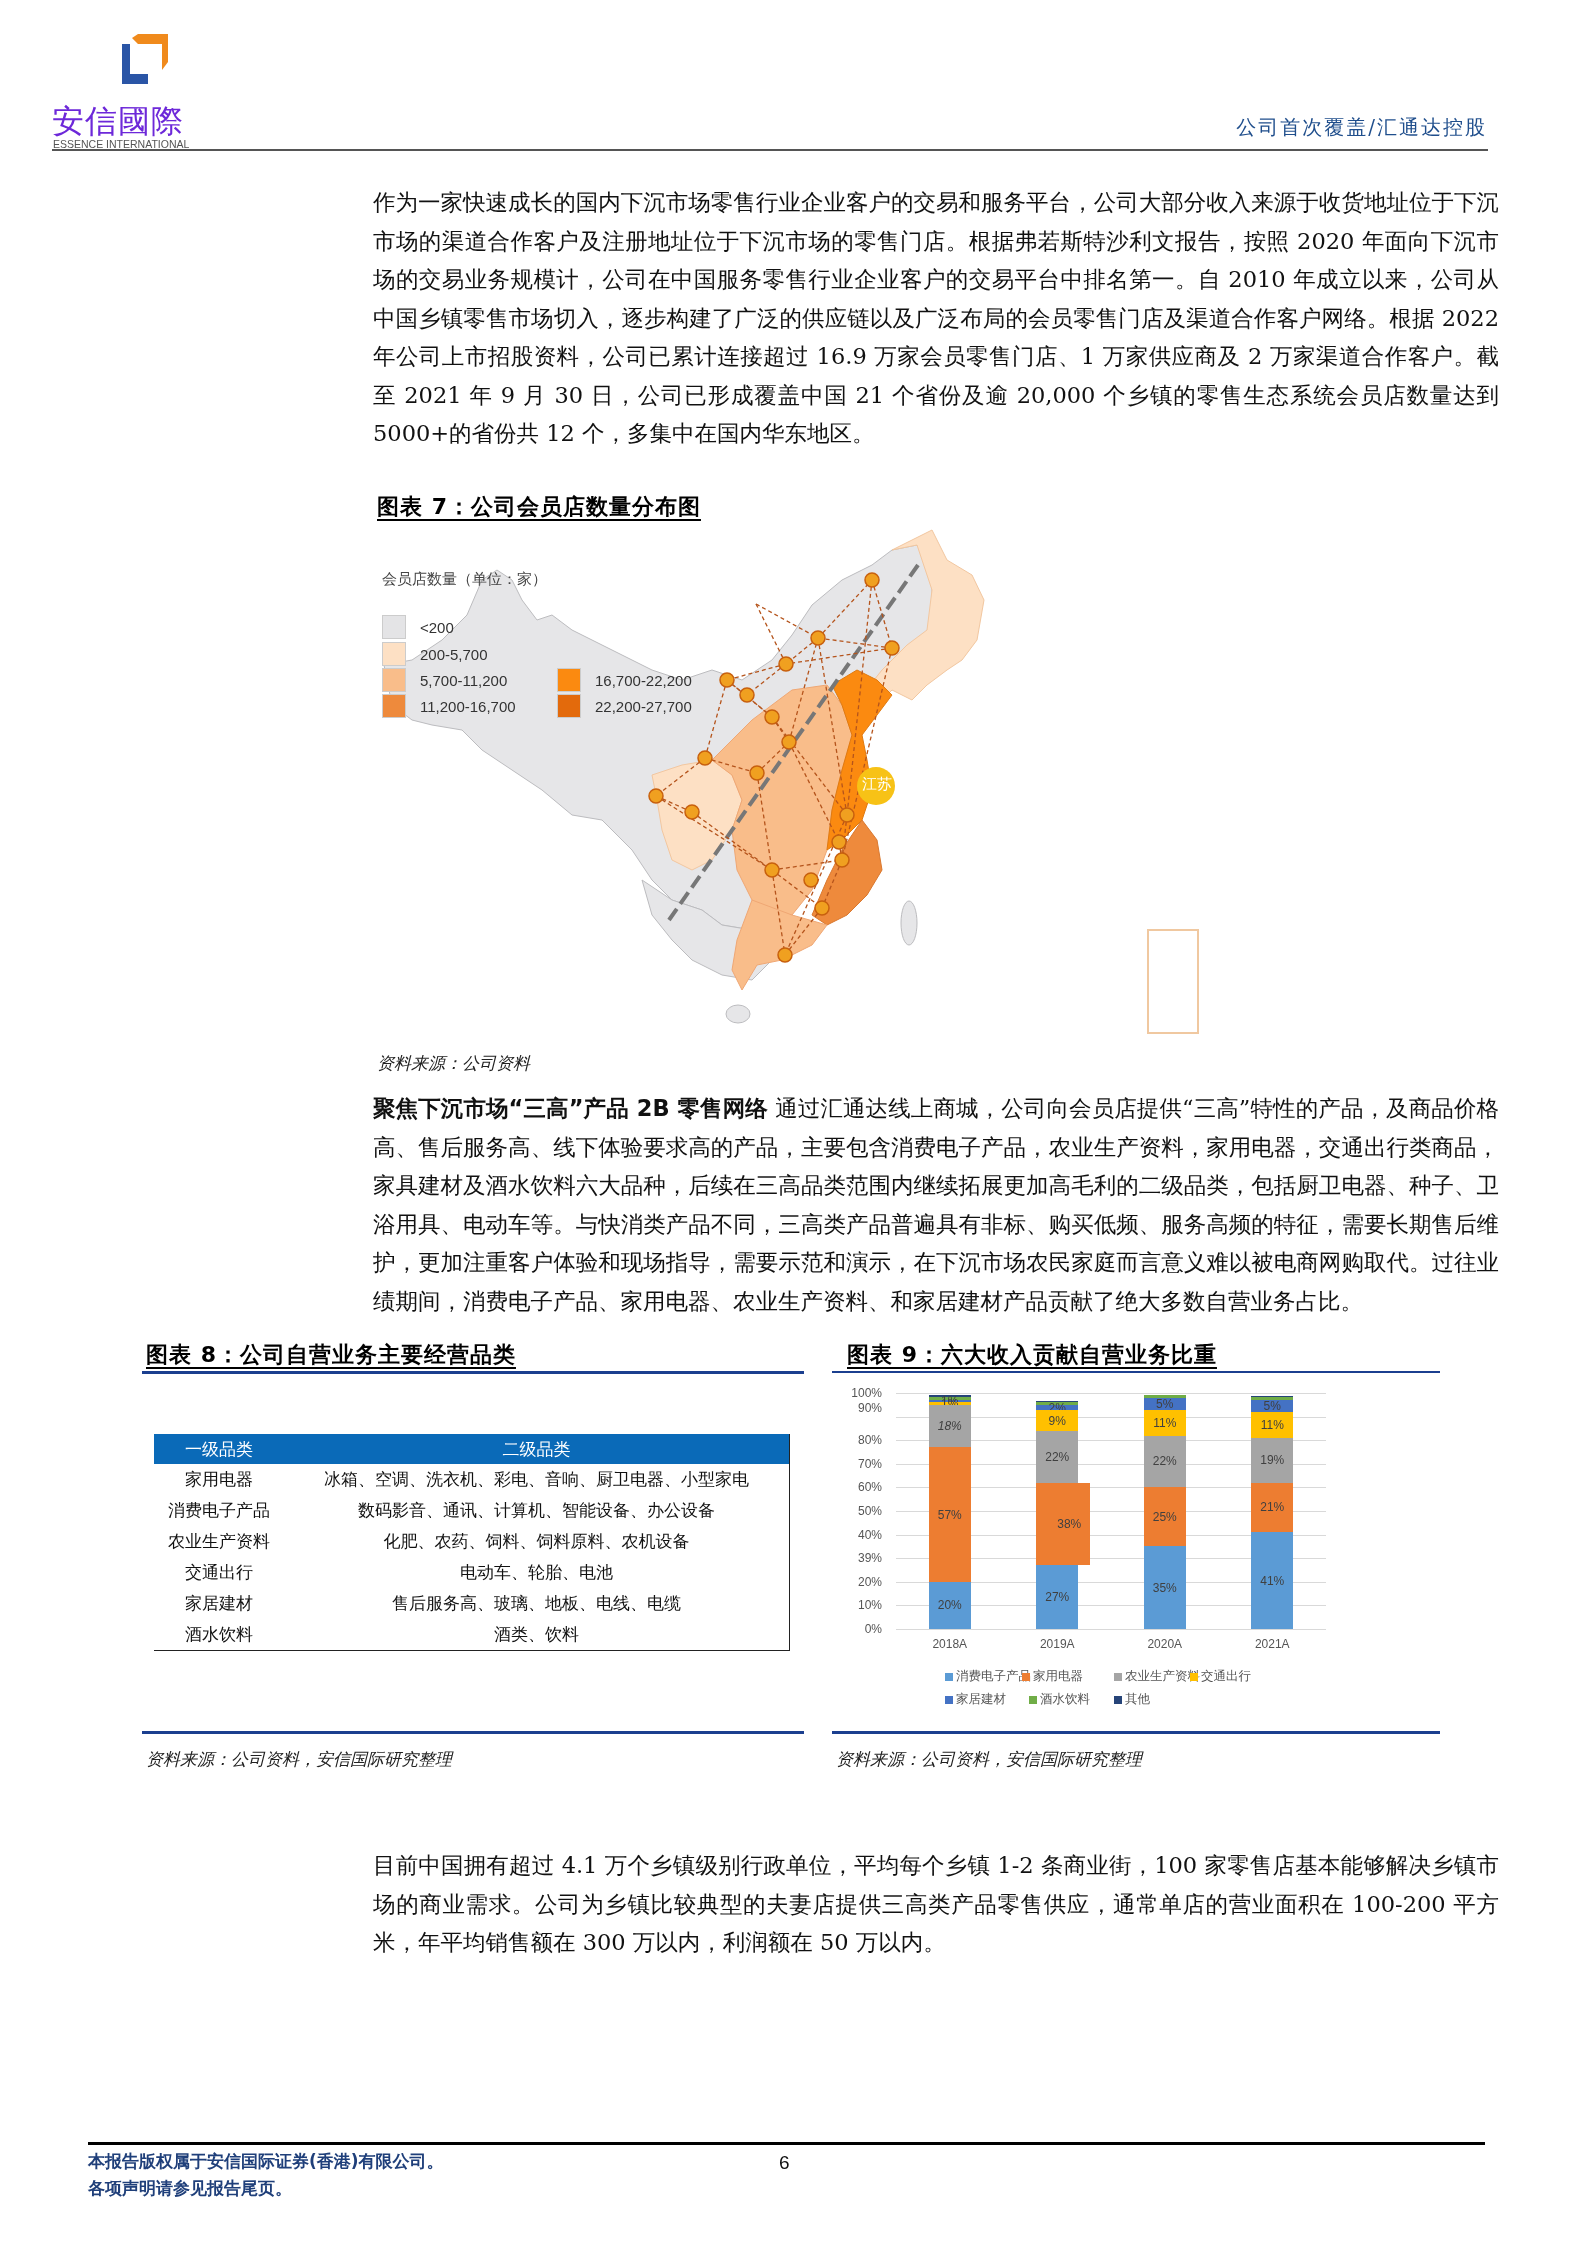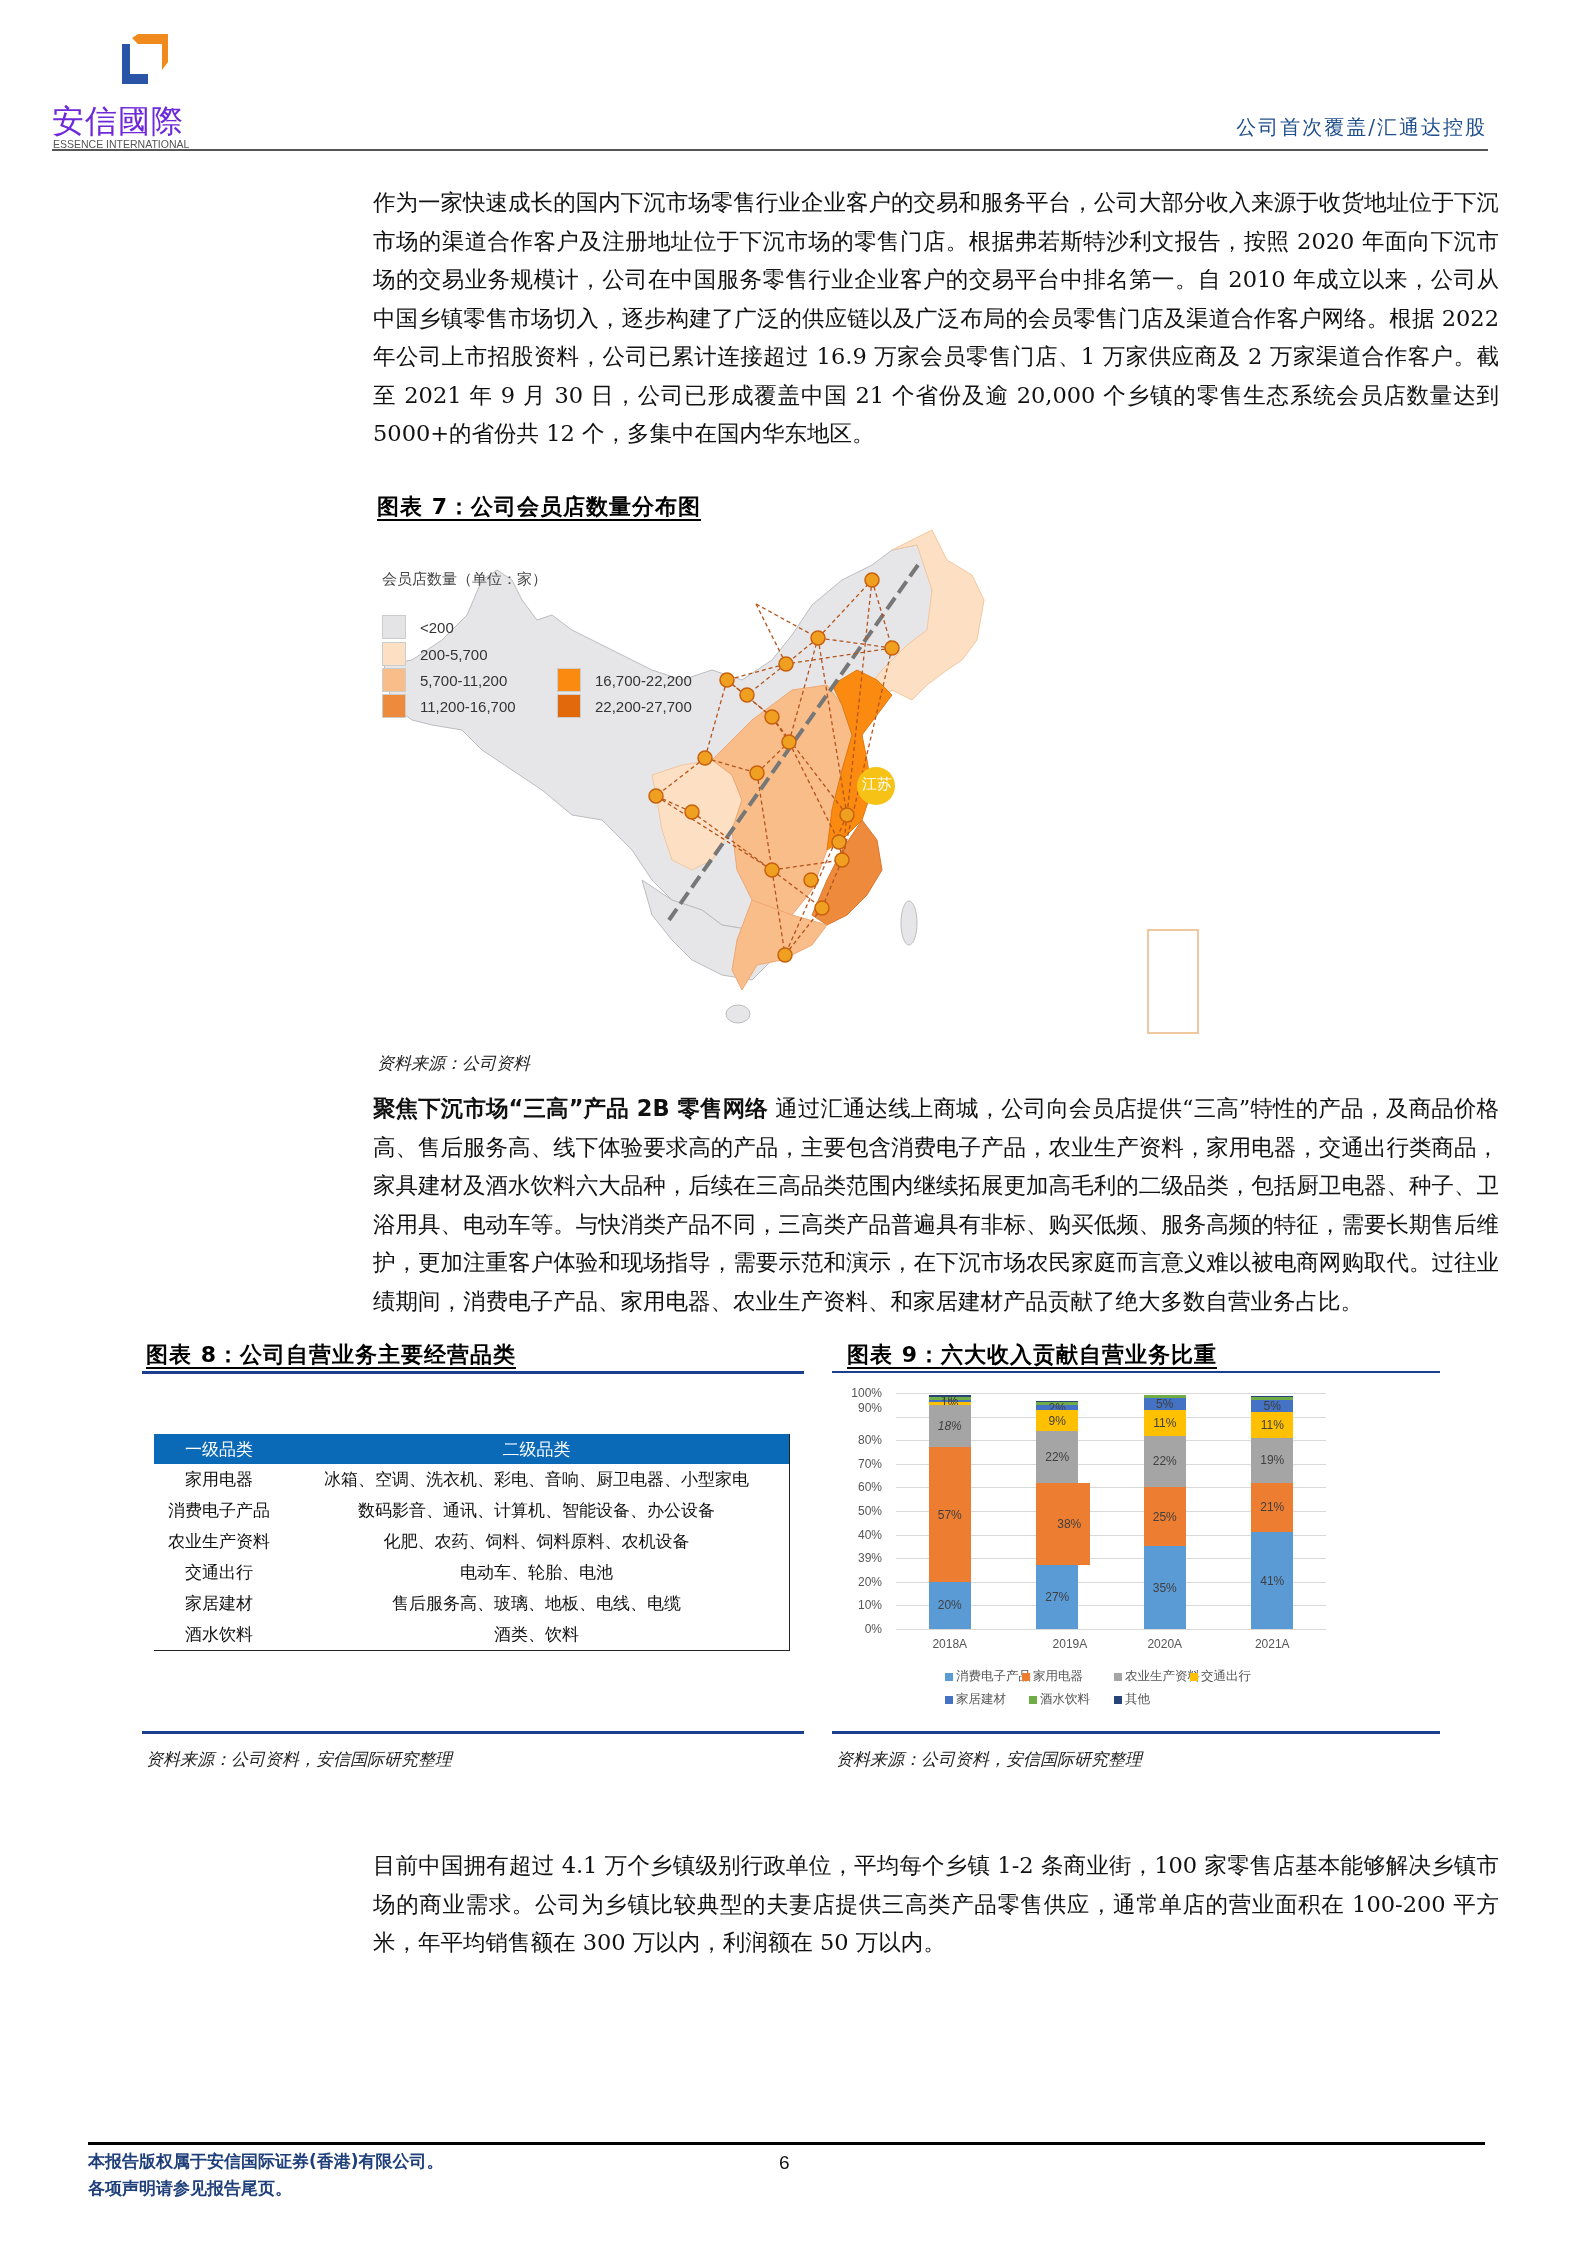--- a/index.html
+++ b/index.html
@@ -265,21 +265,21 @@
       <div class="xlabel" style="left: 77.75px; top: 252px;">2018A</div>
       <div class="bar" style="left: 194.25px; bottom: 16px; height: 236px;">
         <div class="seg" style="height: 63.72px; background: rgb(91, 155, 213);">27%</div>
         <div class="seg" style="height: 82px; background: rgb(237, 125, 49); padding-left: 12px;">38%</div>
         <div class="seg" style="height: 51.92px; background: rgb(165, 165, 165);">22%</div>
         <div class="seg" style="height: 21.24px; background: rgb(255, 192, 0);">9%</div>
         <div class="seg" style="height: 4.72px; background: rgb(68, 114, 196);">2%</div>
         <div class="seg" style="height: 3.54px; background: rgb(112, 173, 71);"></div>
         <div class="seg" style="height: 0.472px; background: rgb(38, 68, 120);"></div>
       </div>
-      <div class="xlabel" style="left: 185.25px; top: 252px; text-align: right;">2019A</div>
+      <div class="xlabel" style="left: 185.25px; top: 252px;">2019A</div>
       <div class="bar" style="left: 301.75px; bottom: 16px; height: 236px;">
         <div class="seg" style="height: 82.6px; background: rgb(91, 155, 213);">35%</div>
         <div class="seg" style="height: 59px; background: rgb(237, 125, 49);">25%</div>
         <div class="seg" style="height: 51.92px; background: rgb(165, 165, 165);">22%</div>
         <div class="seg" style="height: 25.96px; background: rgb(255, 192, 0);">11%</div>
         <div class="seg" style="height: 11.8px; background: rgb(68, 114, 196);">5%</div>
         <div class="seg" style="height: 2.36px; background: rgb(112, 173, 71);"></div>
         <div class="seg" style="height: 0.472px; background: rgb(38, 68, 120);"></div>
       </div>
       <div class="xlabel" style="left: 292.75px; top: 252px;">2020A</div>

